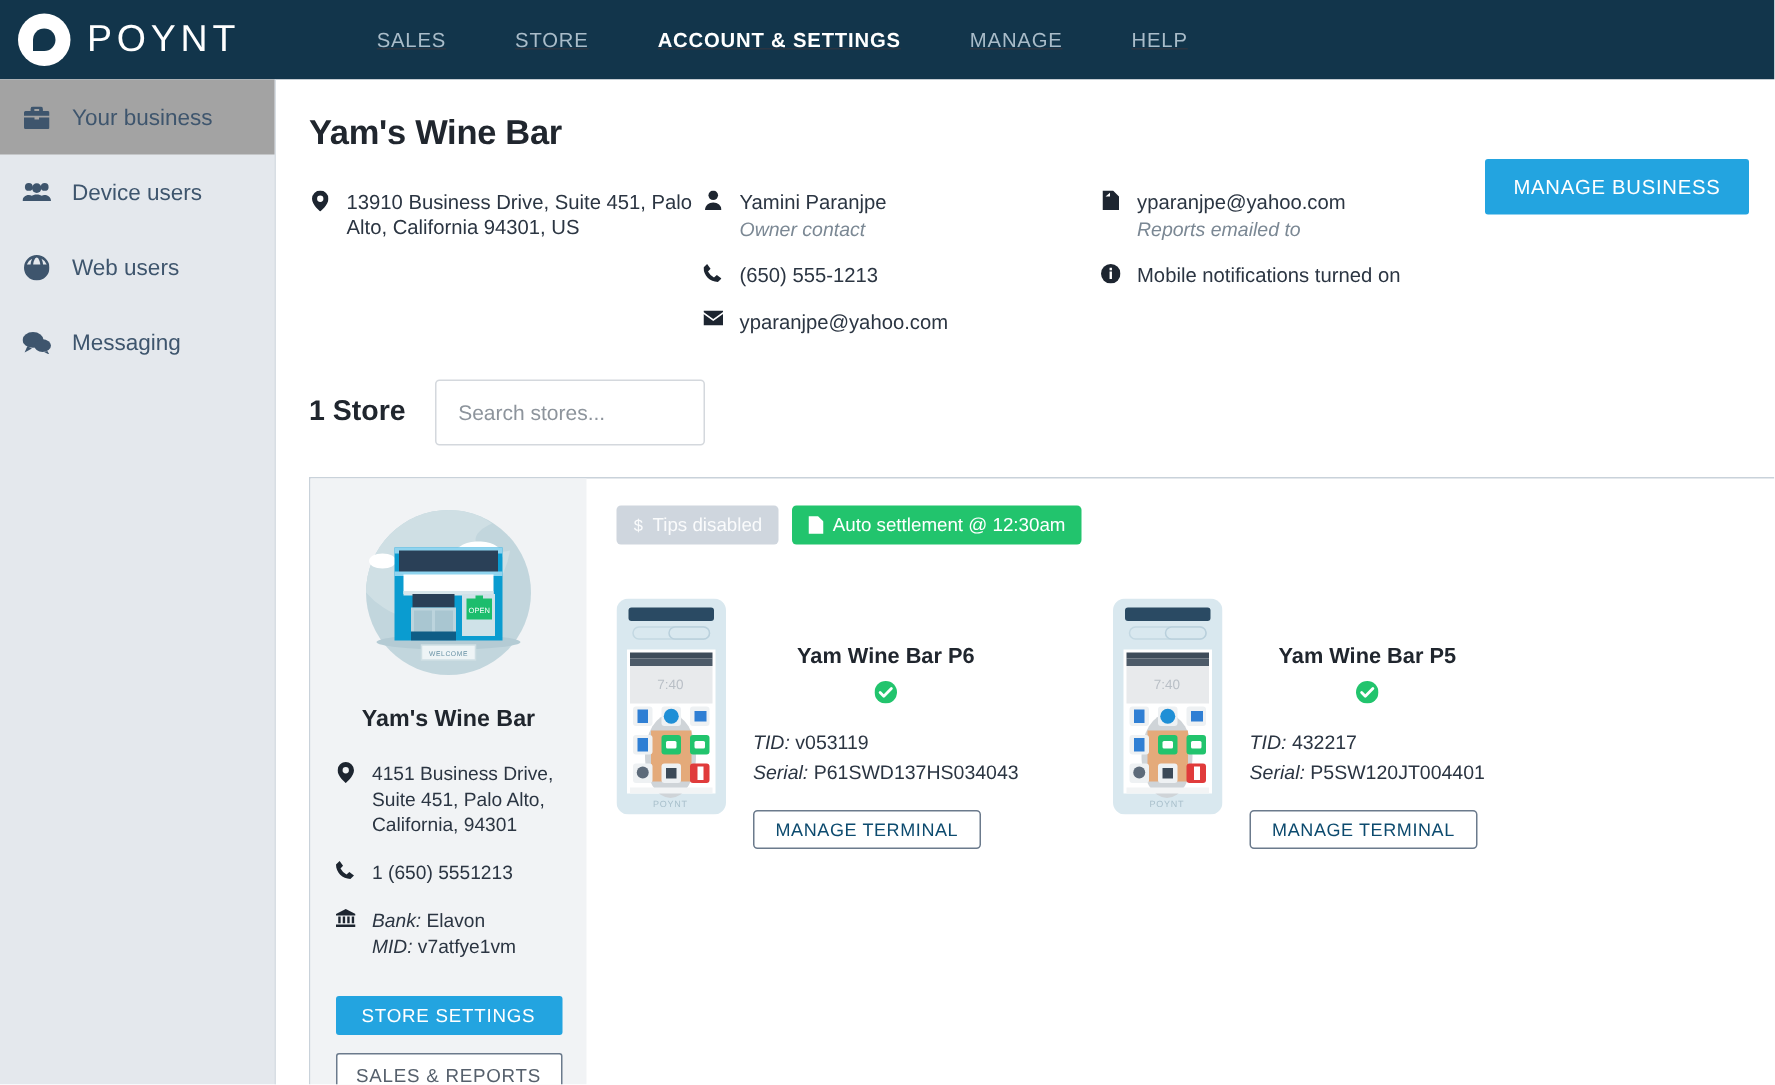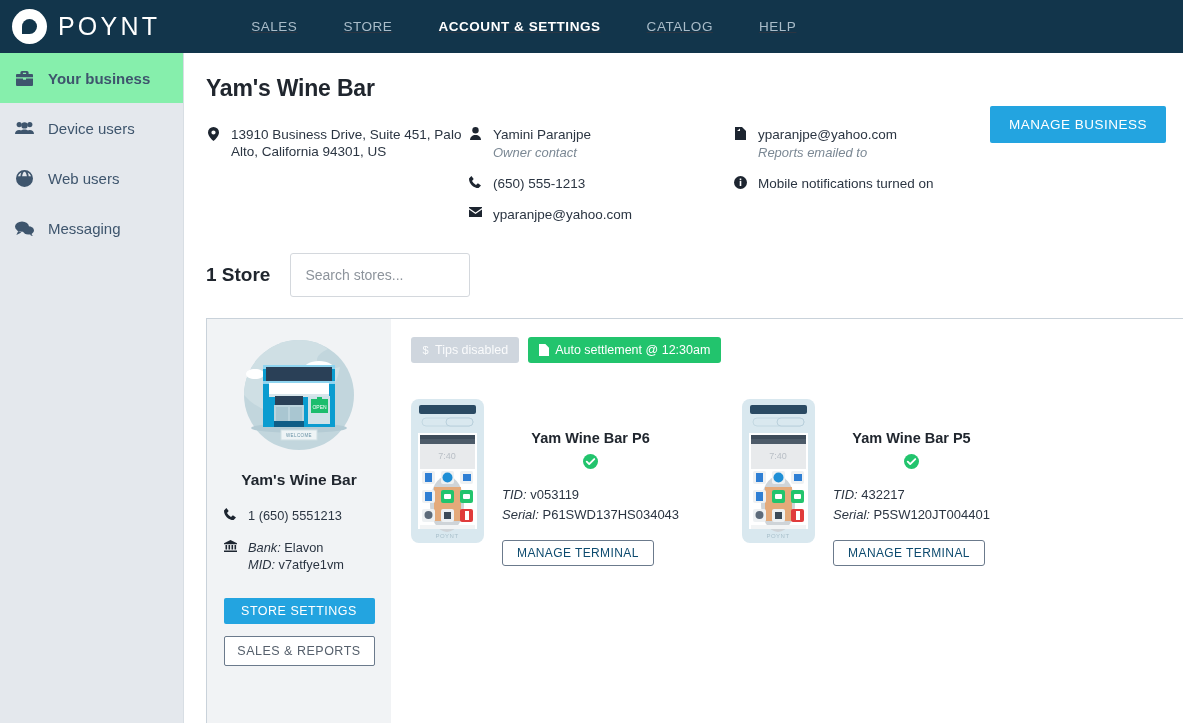--- a/index.html
+++ b/index.html
@@ -62,21 +62,21 @@
   }
   .side-item {
     display: flex; align-items: center;
     gap: 14px;
     height: 50px;
     padding-left: 14px;
     font-size: 15px;
     color: #3e556d;
     cursor: pointer;
   }
-  .side-item.active { background: #86efac; font-weight: bold; }
+  .side-item.active { background: #a3a3a3; }
   .side-ico {
     width: 20px; display: flex; align-items: center; justify-content: center;
     color: #3e556d;
   }
   .side-ico svg { display: block; fill: #3e556d; }
 
   
   .main { flex: 1; min-width: 0; background: #ffffff; overflow: hidden; }
 
   .page-title {
@@ -191,21 +191,21 @@
 
 <div class="topnav">
   <div class="brand">
     <span class="brand-mark"></span>
     <span class="brand-name">POYNT</span>
   </div>
   <div class="navlinks">
     <div class="navlink">SALES</div>
     <div class="navlink">STORE</div>
     <div class="navlink active">ACCOUNT &amp; SETTINGS</div>
-    <div class="navlink">CATALOG</div>
+    <div class="navlink">MANAGE</div>
     <div class="navlink">HELP</div>
   </div>
 </div>
 
 <div class="shell">
 
   <div class="sidebar">
 
     <div class="side-item active">
       <span class="side-ico">
@@ -355,20 +355,28 @@
           <rect x="70" y="62" width="17" height="14" fill="#1cbd6d"></rect>
           <path d="M76 60h5v3h-5z" fill="#1cbd6d"></path>
           <text x="78.5" y="71.5" font-family="Liberation Sans, sans-serif" font-size="5" fill="#ffffff" text-anchor="middle">OPEN</text>
           <rect x="40" y="93" width="36" height="10" fill="#eef4f6" stroke="#cfdfe4"></rect>
           <text x="58" y="100" font-family="Liberation Sans, sans-serif" font-size="4.5" fill="#6a93a6" text-anchor="middle" letter-spacing="0.4">WELCOME</text>
         </svg>
 
         <div class="store-name">Yam's Wine Bar</div>
 
         <div class="store-lines">
+          <div class="line">
+            <span class="ico">
+              <svg width="11" height="14" viewBox="0 0 11 14">
+                  <path d="M5.5 0A5.5 5.5 0 0 0 0 5.5C0 9.6 5.5 14 5.5 14S11 9.6 11 5.5A5.5 5.5 0 0 0 5.5 0zm0 7.6a2.1 2.1 0 1 1 0-4.2 2.1 2.1 0 0 1 0 4.2z"></path>
+                </svg>
+            </span>
+            <span>4151 Business Drive, Suite 451, Palo Alto, California, 94301</span>
+          </div>
 
           <div class="line">
             <span class="ico">
               <svg width="12" height="12" viewBox="0 0 12 12">
                   <path d="M2.4 0 0 2.4c0 5.3 4.3 9.6 9.6 9.6L12 9.6 8.9 7.3 7 9A9.5 9.5 0 0 1 3 5l1.7-1.9z"></path>
                 </svg>
             </span>
             <span>1 (650) 5551213</span>
           </div>
 

